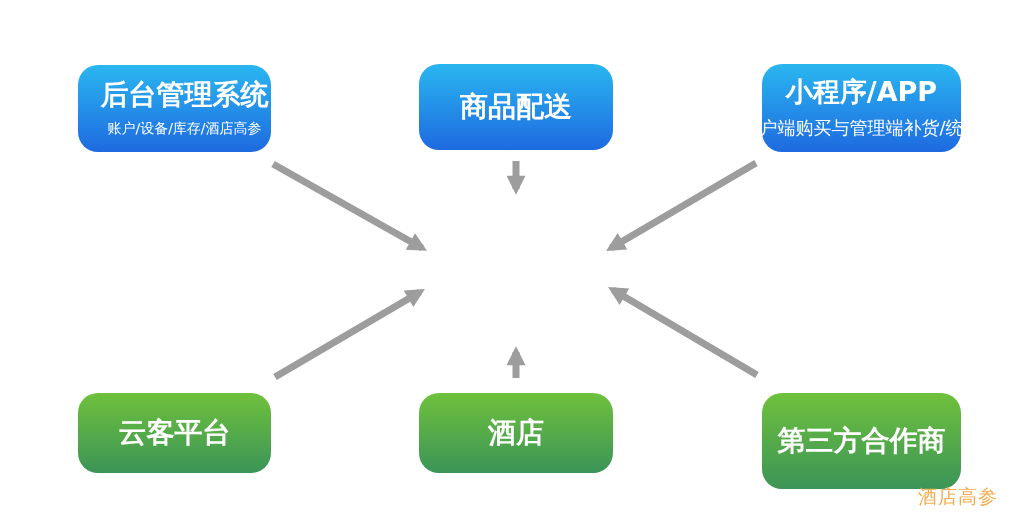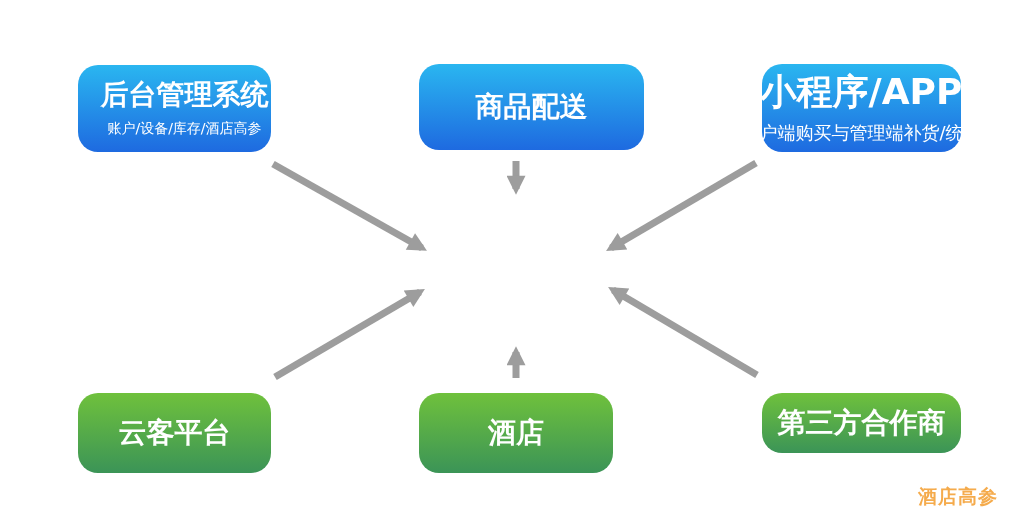--- a/index.html
+++ b/index.html
@@ -44,35 +44,35 @@
     background: linear-gradient(180deg, var(--green-top, #6fc13c), var(--green-bottom, #3b9457));
     border-radius: 20px;
   }
   .center-node {
     background: var(--center-fill, #ce9d55);
     border-radius: 58px;
   }
 
   
   #node-backend        { left: 78px;  top: 65px;  width: 193px; height: 87px; padding-left: 20px; }
-  #node-delivery       { left: 419px; top: 64px;  width: 225px; height: 86px; }
+  #node-delivery       { left: 419px; top: 64px;  width: 194px; height: 86px; }
   #node-miniprogram    { left: 762px; top: 64px;  width: 199px; height: 88px; }
   
   #node-vending        { left: 433px; top: 197px; width: 167px; height: 144px; }
   
   #node-yunke          { left: 78px;  top: 393px; width: 193px; height: 80px; }
   #node-hotel          { left: 419px; top: 393px; width: 194px; height: 80px; }
-  #node-thirdparty     { left: 762px; top: 393px; width: 199px; height: 60px; }
+  #node-thirdparty     { left: 762px; top: 393px; width: 199px; height: 96px; }
 
   #node-backend .title,
   #node-delivery .title,
   #node-yunke .title,
   #node-hotel .title,
   #node-thirdparty .title { font-size: 28px; }
-  #node-miniprogram .title { font-size: 36px; }
+  #node-miniprogram .title { font-size: 27px; }
   #node-vending .title     { font-size: 27px; }
 
   .node .subtitle  { font-size: 14px; margin-top: 9px; }
   #node-miniprogram .subtitle { font-size: 18px; }
   #node-vending .subtitle     { font-size: 14.5px; }
 
   #arrow-layer {
     position: absolute;
     left: 0; top: 0;
     width: 1012px;
@@ -83,21 +83,21 @@
     stroke: var(--arrow, #9d9d9d);
     stroke-width: 7;
   }
   #arrowhead path { fill: var(--arrow, #9d9d9d); }
 
   #watermark {
     position: absolute;
     right: 14px;
     bottom: 6px;
     font-size: 19px;
-    font-weight: bold;
+    font-weight: normal;
     color: var(--watermark, #f5ab4c);
     letter-spacing: 1px;
   }
 </style>
 </head>
 <body>
 
 <div id="canvas">
 
   <svg id="arrow-layer" viewBox="0 0 1012 516" xmlns="http://www.w3.org/2000/svg">

